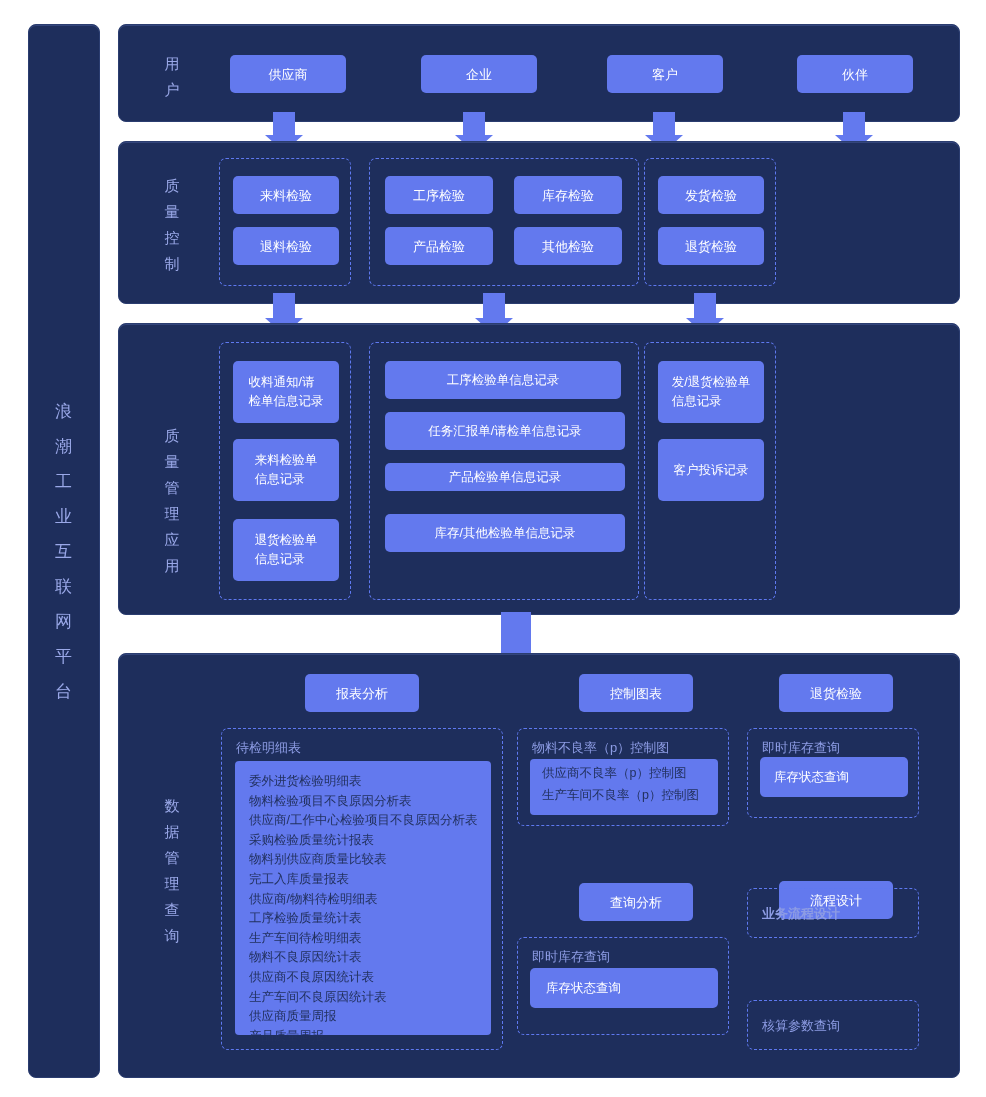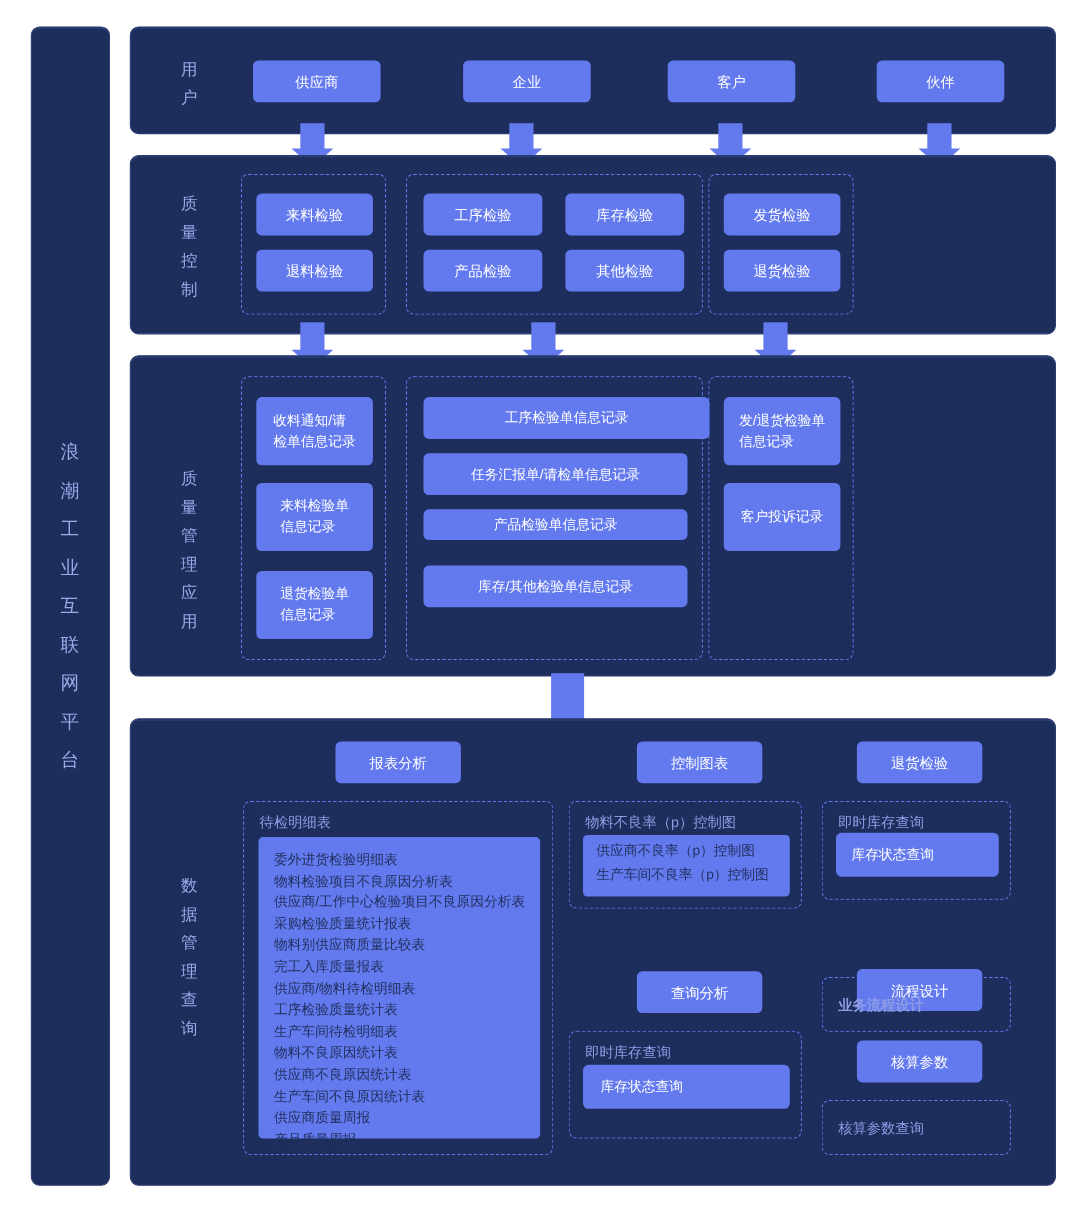--- a/index.html
+++ b/index.html
@@ -214,21 +214,21 @@
     <div class="dgroup" style="left:100px; top:18px; width:132px; height:258px;">
       <div class="node small" style="left:13px; top:18px; width:106px; height:62px;">收料通知/请
 检单信息记录</div>
       <div class="node small" style="left:13px; top:96px; width:106px; height:62px;">来料检验单
 信息记录</div>
       <div class="node small" style="left:13px; top:176px; width:106px; height:62px;">退货检验单
 信息记录</div>
     </div>
 
     <div class="dgroup" style="left:250px; top:18px; width:270px; height:258px;">
-      <div class="node small" style="left:15px; top:18px; width:260px; height:38px;">工序检验单信息记录</div>
+      <div class="node small" style="left:15px; top:18px; width:236px; height:38px;">工序检验单信息记录</div>
       <div class="node small" style="left:15px; top:69px; width:240px; height:38px;">任务汇报单/请检单信息记录</div>
       <div class="node small" style="left:15px; top:120px; width:240px; height:28px;">产品检验单信息记录</div>
       <div class="node small" style="left:15px; top:171px; width:240px; height:38px;">库存/其他检验单信息记录</div>
     </div>
 
     <div class="dgroup" style="left:525px; top:18px; width:132px; height:258px;">
       <div class="node small" style="left:13px; top:18px; width:106px; height:62px;">发/退货检验单
 信息记录</div>
       <div class="node small" style="left:13px; top:96px; width:106px; height:62px;">客户投诉记录</div>
     </div>
@@ -289,20 +289,19 @@
       <div class="dgroup-title">即时库存查询</div>
       <div class="node small" style="left:12px; top:28px; width:148px; height:40px; justify-content:flex-start; padding-left:14px;">库存状态查询</div>
     </div>
 
     <div class="node" style="left:660px; top:180px; width:114px; height:38px;margin-top:47px;">流程设计</div>
 
     <div class="dgroup" style="left:628px; top:234px; width:172px; height:50px;font-weight:bold;">
       <div class="dgroup-title" style="top:16px;">业务流程设计</div>
     </div>
 
-    <div class="node" style="left:660px; top:292px; width:114px; height:38px;">核算参数</div>
 
     <div class="dgroup" style="left:628px; top:346px; width:172px; height:50px;text-align:center;">
       <div class="dgroup-title" style="top:16px;">核算参数查询</div>
     </div>
   </div>
 
 </div>
 
 </body></html>

